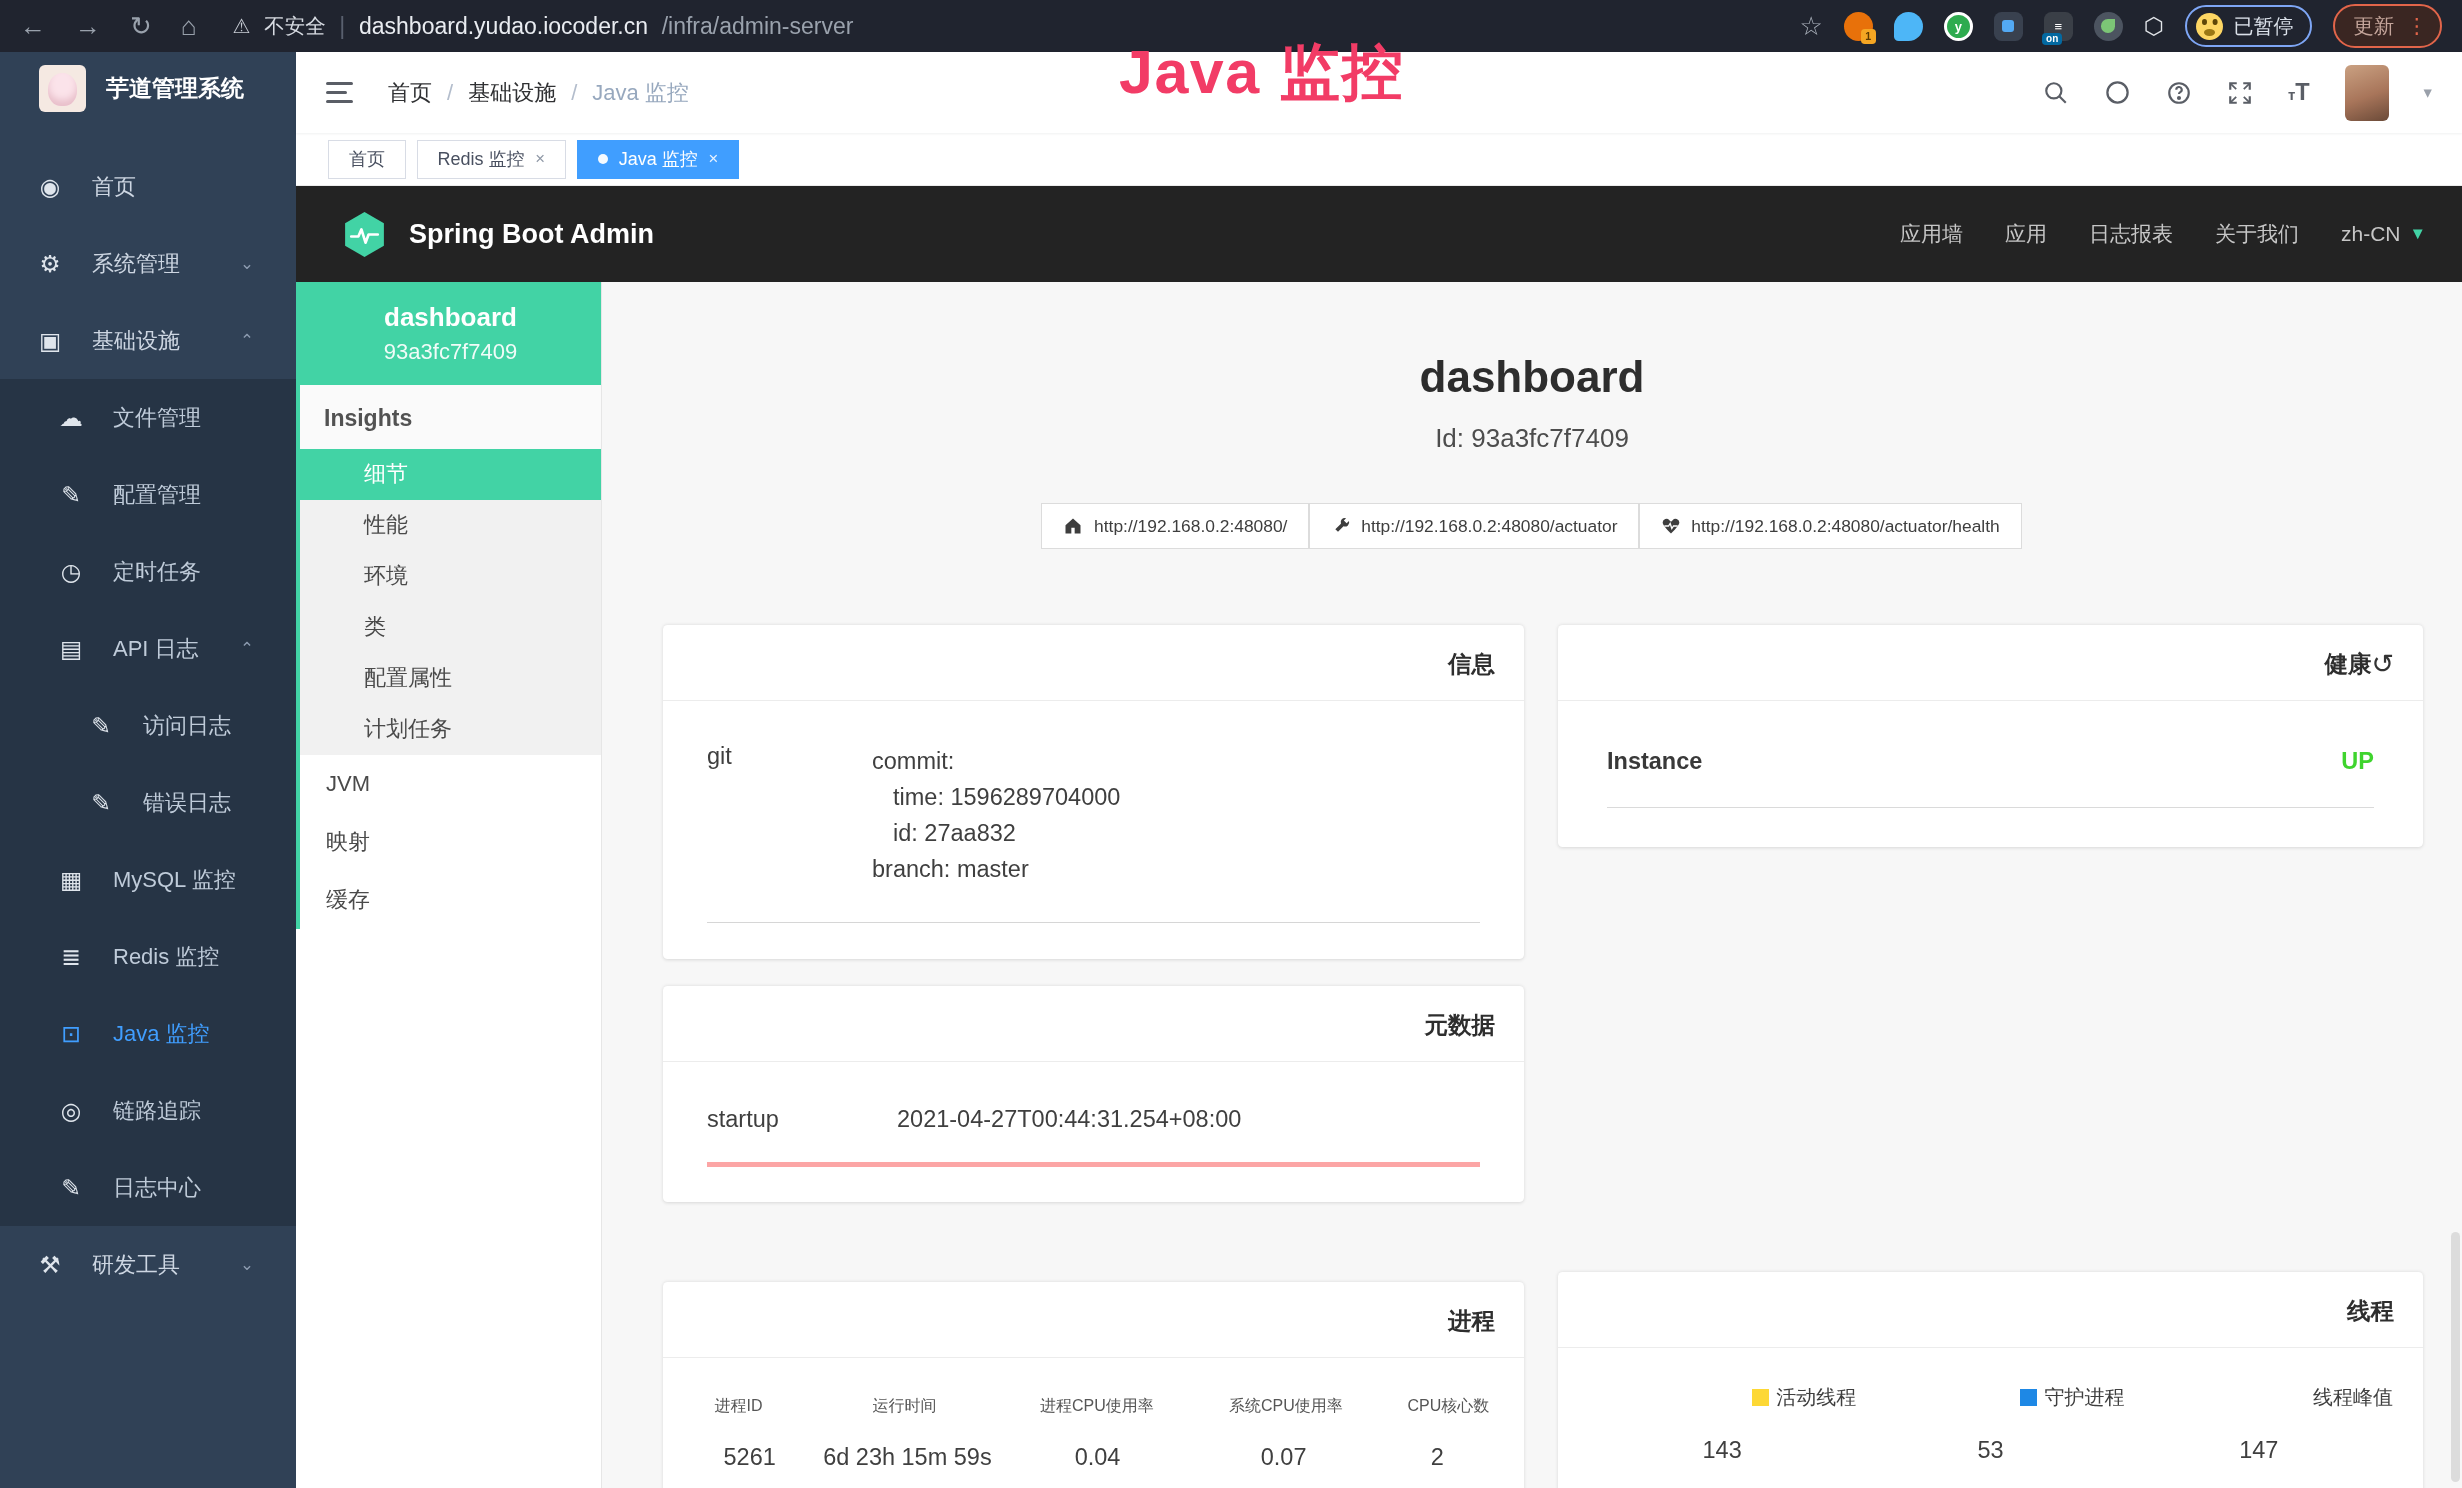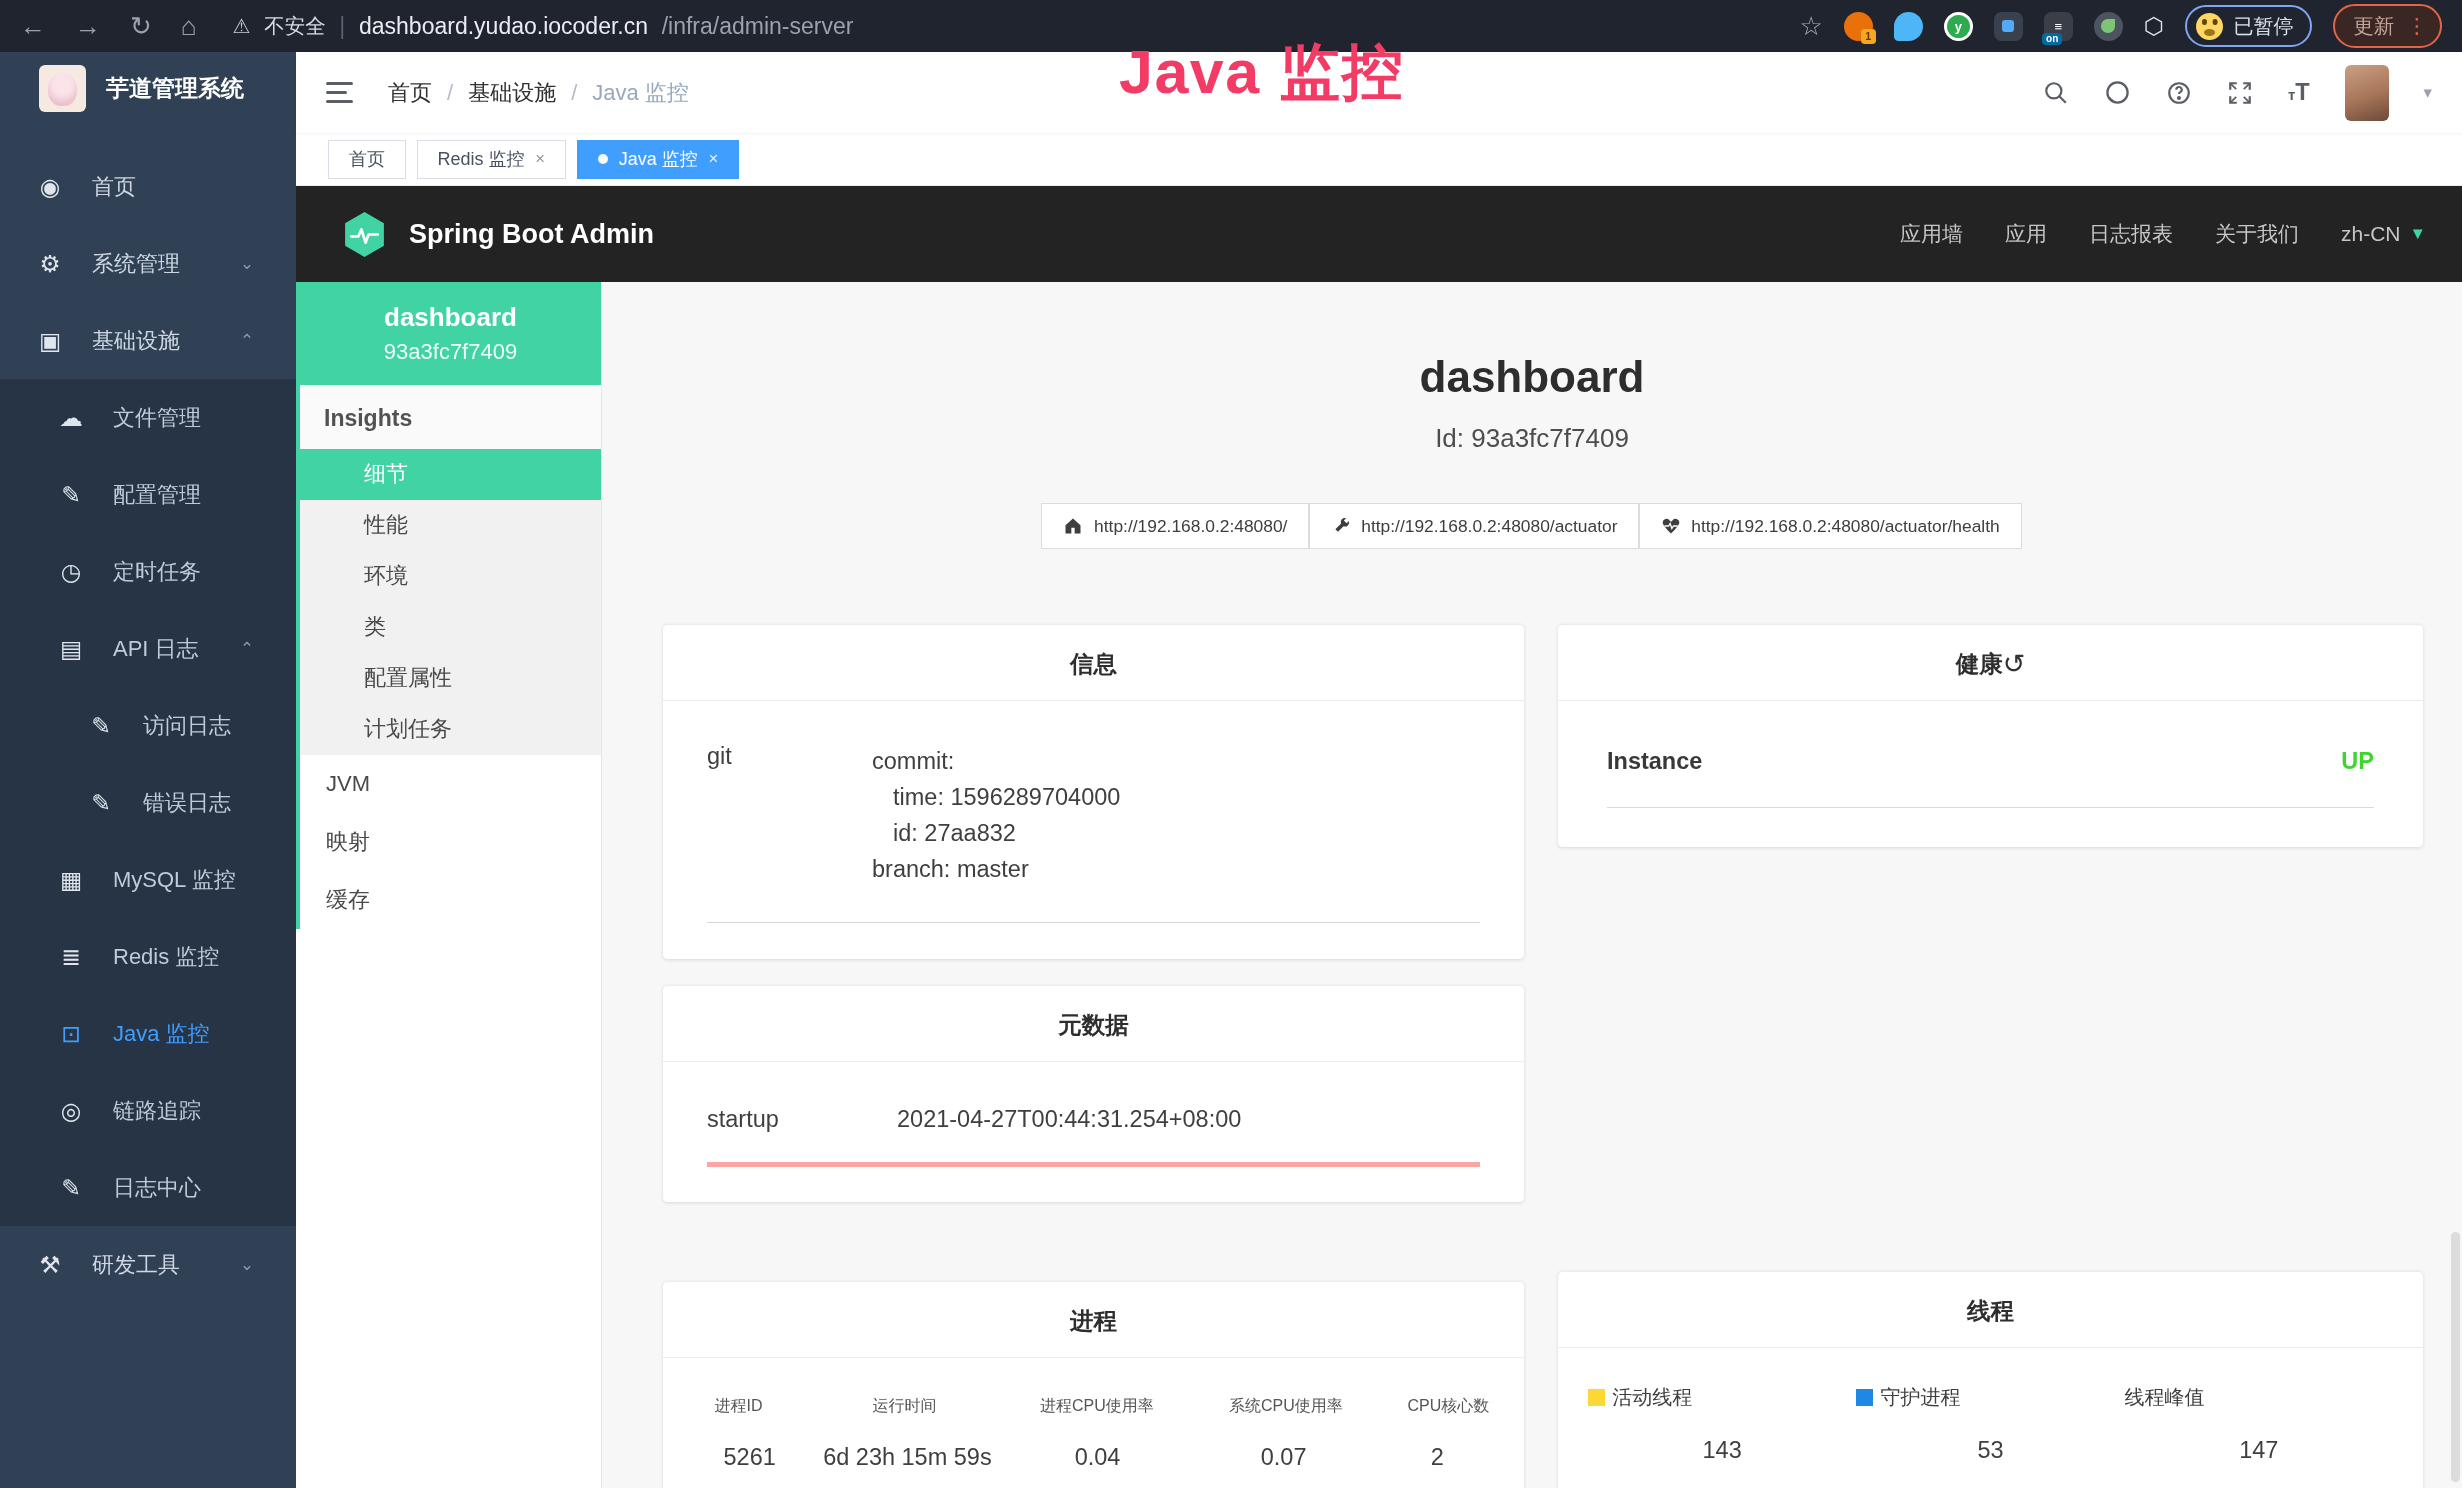--- a/index.html
+++ b/index.html
@@ -122,21 +122,21 @@
   .links{margin-top:49px;display:flex;justify-content:center;}
   .link-btn{height:46px;border:0.8px solid #dcdcdc;background:#fff;display:flex;align-items:center;
             gap:10.6px;padding:0 21px;font-size:17.4px;color:#3e3e3e;margin-left:-0.8px;}
   .link-btn svg{flex:none;}
 
   .cards{display:flex;align-items:flex-start;gap:34px;margin-top:76px;padding-left:61px;}
   .col-l{width:861px;flex:none;}
   .col-r{width:865px;flex:none;}
   .card{background:#fff;border-radius:4.6px;box-shadow:0 0.8px 3.8px rgba(0,0,0,.13);}
   .card-head{padding:23px 29px 20px;font-size:23.5px;font-weight:700;color:#2e2e2e;
-             border-bottom:1.5px solid #ececec;display:flex;align-items:center;justify-content:center;}
+             border-bottom:1.5px solid #ececec;display:flex;align-items:center;justify-content:flex-end;}
   .hist-icon{font-size:27px;color:#333;font-weight:400;}
 
   .info-body{padding:42px 44px 36px;}
   .kv{display:flex;border-bottom:1.5px solid #d6d6d6;padding-bottom:35px;}
   .kv .k{width:165px;font-size:23.5px;color:#3f3f3f;flex:none;}
   .kv .v{font-size:23.5px;color:#3f3f3f;line-height:36px;}
   .v .indent{padding-left:21px;}
 
   .health-body{padding:47px 49px 39px;}
   .health-row{display:flex;justify-content:space-between;border-bottom:1.5px solid #dadada;padding-bottom:32px;}
@@ -148,21 +148,21 @@
   .meta-row .k{width:190px;font-size:23.5px;color:#3f3f3f;flex:none;}
   .meta-row .v{font-size:23.5px;color:#3f3f3f;}
 
   .proc-body{padding:38px 26px 44px;}
   .prow{display:flex;text-align:center;}
   .prow .c0{width:15%;}.prow .c1{width:24%;}.prow .c2{width:23%;}.prow .c3{width:23%;}.prow .c4{width:15%;}
   .phead{font-size:16px;color:#565656;gap:37px;}
   .pvals{font-size:23.5px;color:#3f3f3f;margin-top:27px;}
 
   .thr-body{padding:36px 30px 0;}
-  .legend-row{display:flex;text-align:left;}
+  .legend-row{display:flex;text-align:right;}
   .legend-row .lg3{width:33.33%;font-size:20px;color:#3f3f3f;}
   .sw{display:inline-block;width:16.7px;height:16.7px;margin-right:7.6px;vertical-align:-1.5px;}
   .sw.yellow{background:#fdd835;}
   .sw.blue{background:#1e88e5;}
   .vals-row{display:flex;text-align:center;margin-top:26px;}
   .vals-row .lg3{width:33.33%;font-size:23.5px;color:#3f3f3f;}
   .chart{display:flex;margin-top:29px;height:137px;}
   .ylabels{width:73px;flex:none;text-align:right;font-size:17.4px;color:#8d8d8d;}
   .ylabels div{height:26px;line-height:26px;}
   .ylabels div::after{content:"";display:inline-block;width:7.6px;height:1.5px;background:#999;margin-left:4.6px;vertical-align:middle;}

